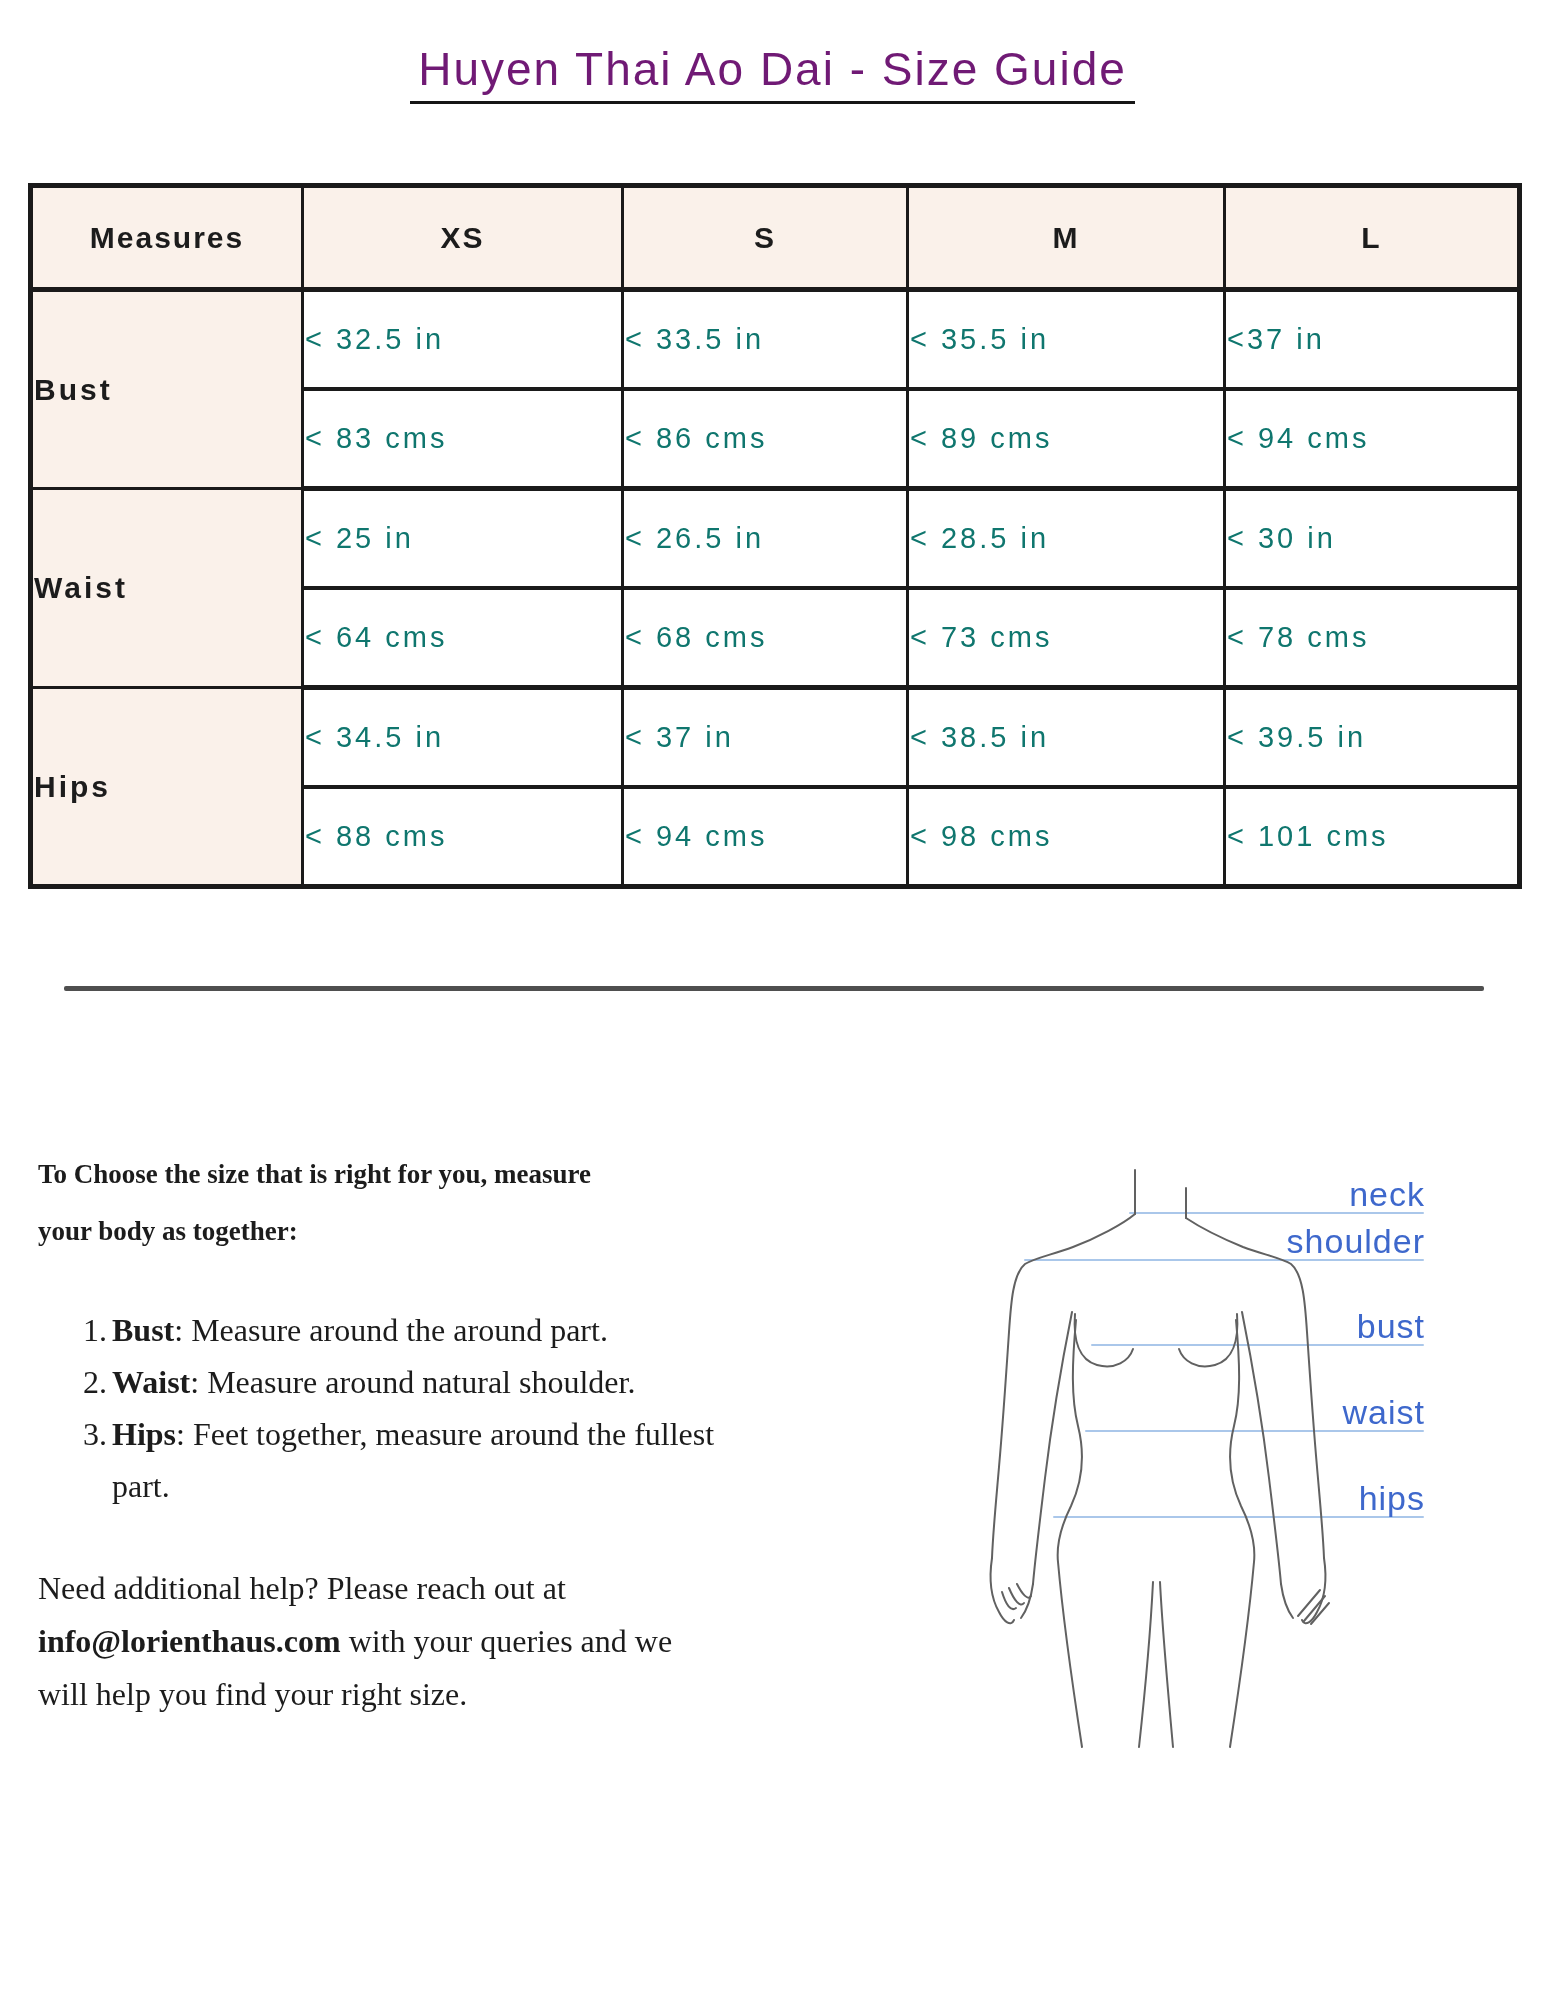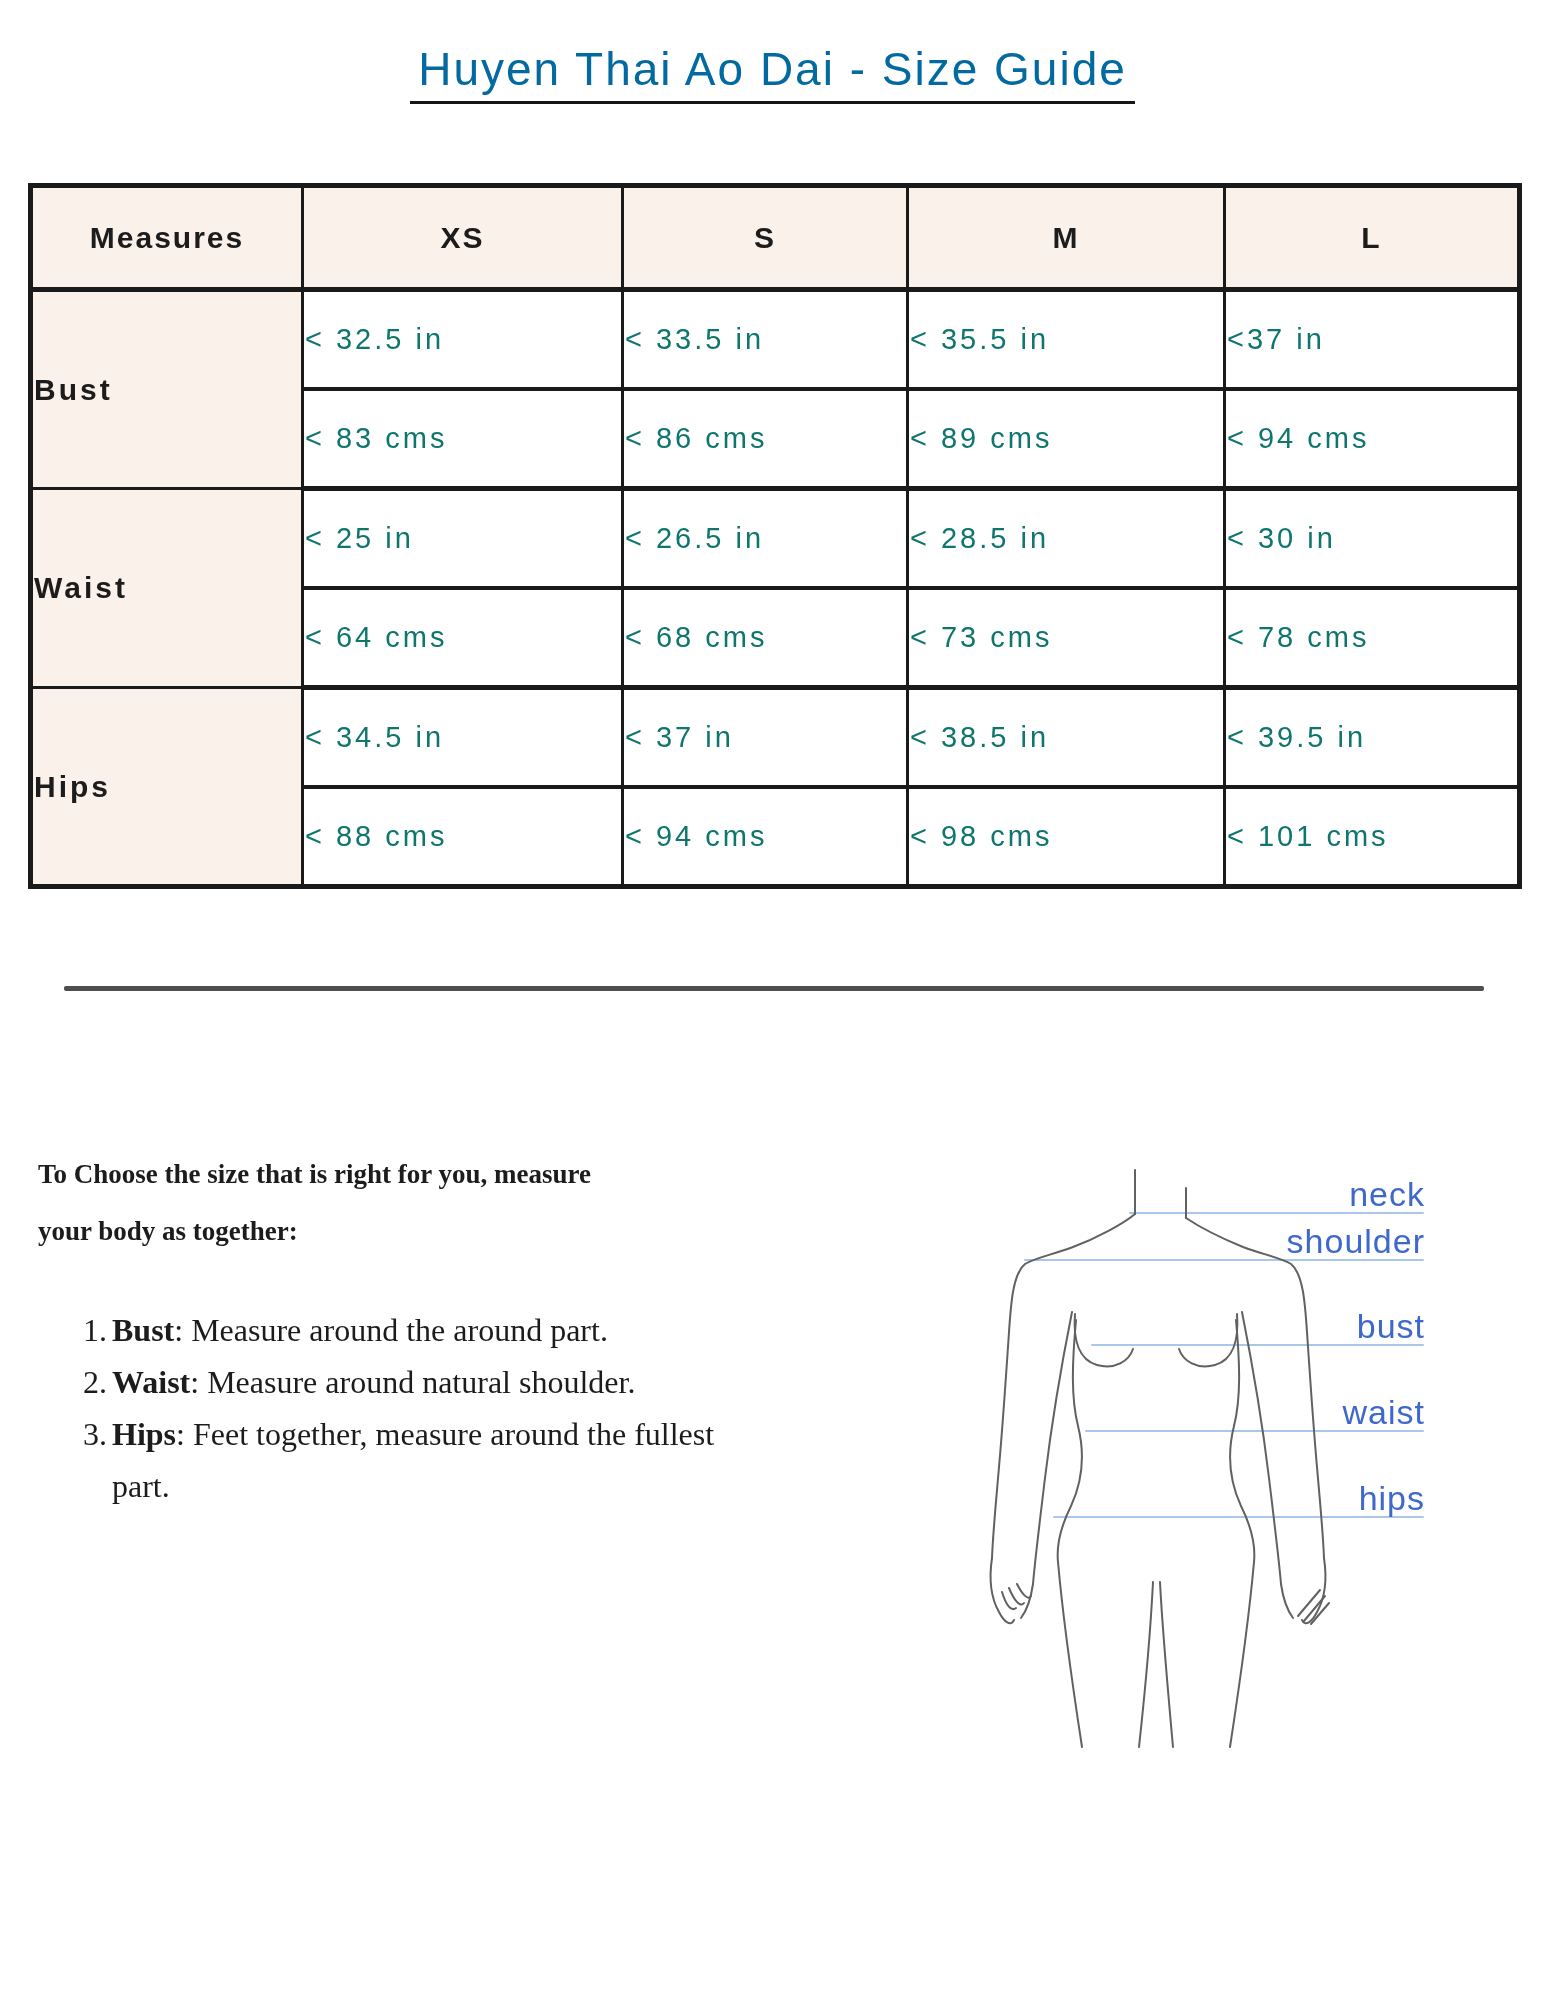--- a/index.html
+++ b/index.html
@@ -16,21 +16,21 @@
     position:relative;width:1545px;height:2000px;background:#ffffff;
     font-family:"Liberation Serif",serif;color:var(--text);overflow:hidden;
   }
   
   .title-wrap{
     position:absolute;top:42px;left:0;width:100%;text-align:center;
     font-family:"Liberation Sans",sans-serif;
   }
   .title{
     display:inline-block;font-size:46px;font-weight:400;letter-spacing:2px;
-    color:#0369a1;border-bottom:3px solid #161616;padding:0 8px 5px 8px;
+    color:#701a75;border-bottom:3px solid #161616;padding:0 8px 5px 8px;
   }
   
   .size-table{
     position:absolute;left:28px;top:183px;width:1489px;
     border-collapse:collapse;table-layout:fixed;background:#fff;
     border:5px solid var(--border);
   }
   .size-table th,.size-table td{
     border:3px solid var(--border);vertical-align:middle;
     font-family:Liberation Sans, sans-serif;
@@ -152,20 +152,25 @@
       <li>
         <span class="num">1.</span><span class="term">Bust</span><span>: Measure around the around part.</span>
       </li>
       <li>
         <span class="num">2.</span><span class="term">Waist</span><span>: Measure around natural shoulder.</span>
       </li>
       <li>
         <span class="num">3.</span><span class="term">Hips</span><span>: Feet together, measure around the fullest part.</span>
       </li>
     </ol>
+    <div class="help">
+      <div><span>Need additional help? Please reach out at</span></div>
+      <div><span class="b">info@lorienthaus.com</span><span> with your queries and we</span></div>
+      <div><span>will help you find your right size.</span></div>
+    </div>
   </div>
 
   <svg class="figure" viewBox="0 0 480 588">
 
     <line class="measure" x1="155" y1="51" x2="448" y2="51"></line>
     <line class="measure" x1="50" y1="98" x2="448" y2="98"></line>
     <line class="measure" x1="117" y1="183" x2="448" y2="183"></line>
     <line class="measure" x1="111" y1="269" x2="448" y2="269"></line>
     <line class="measure" x1="79" y1="355" x2="448" y2="355"></line>
 

